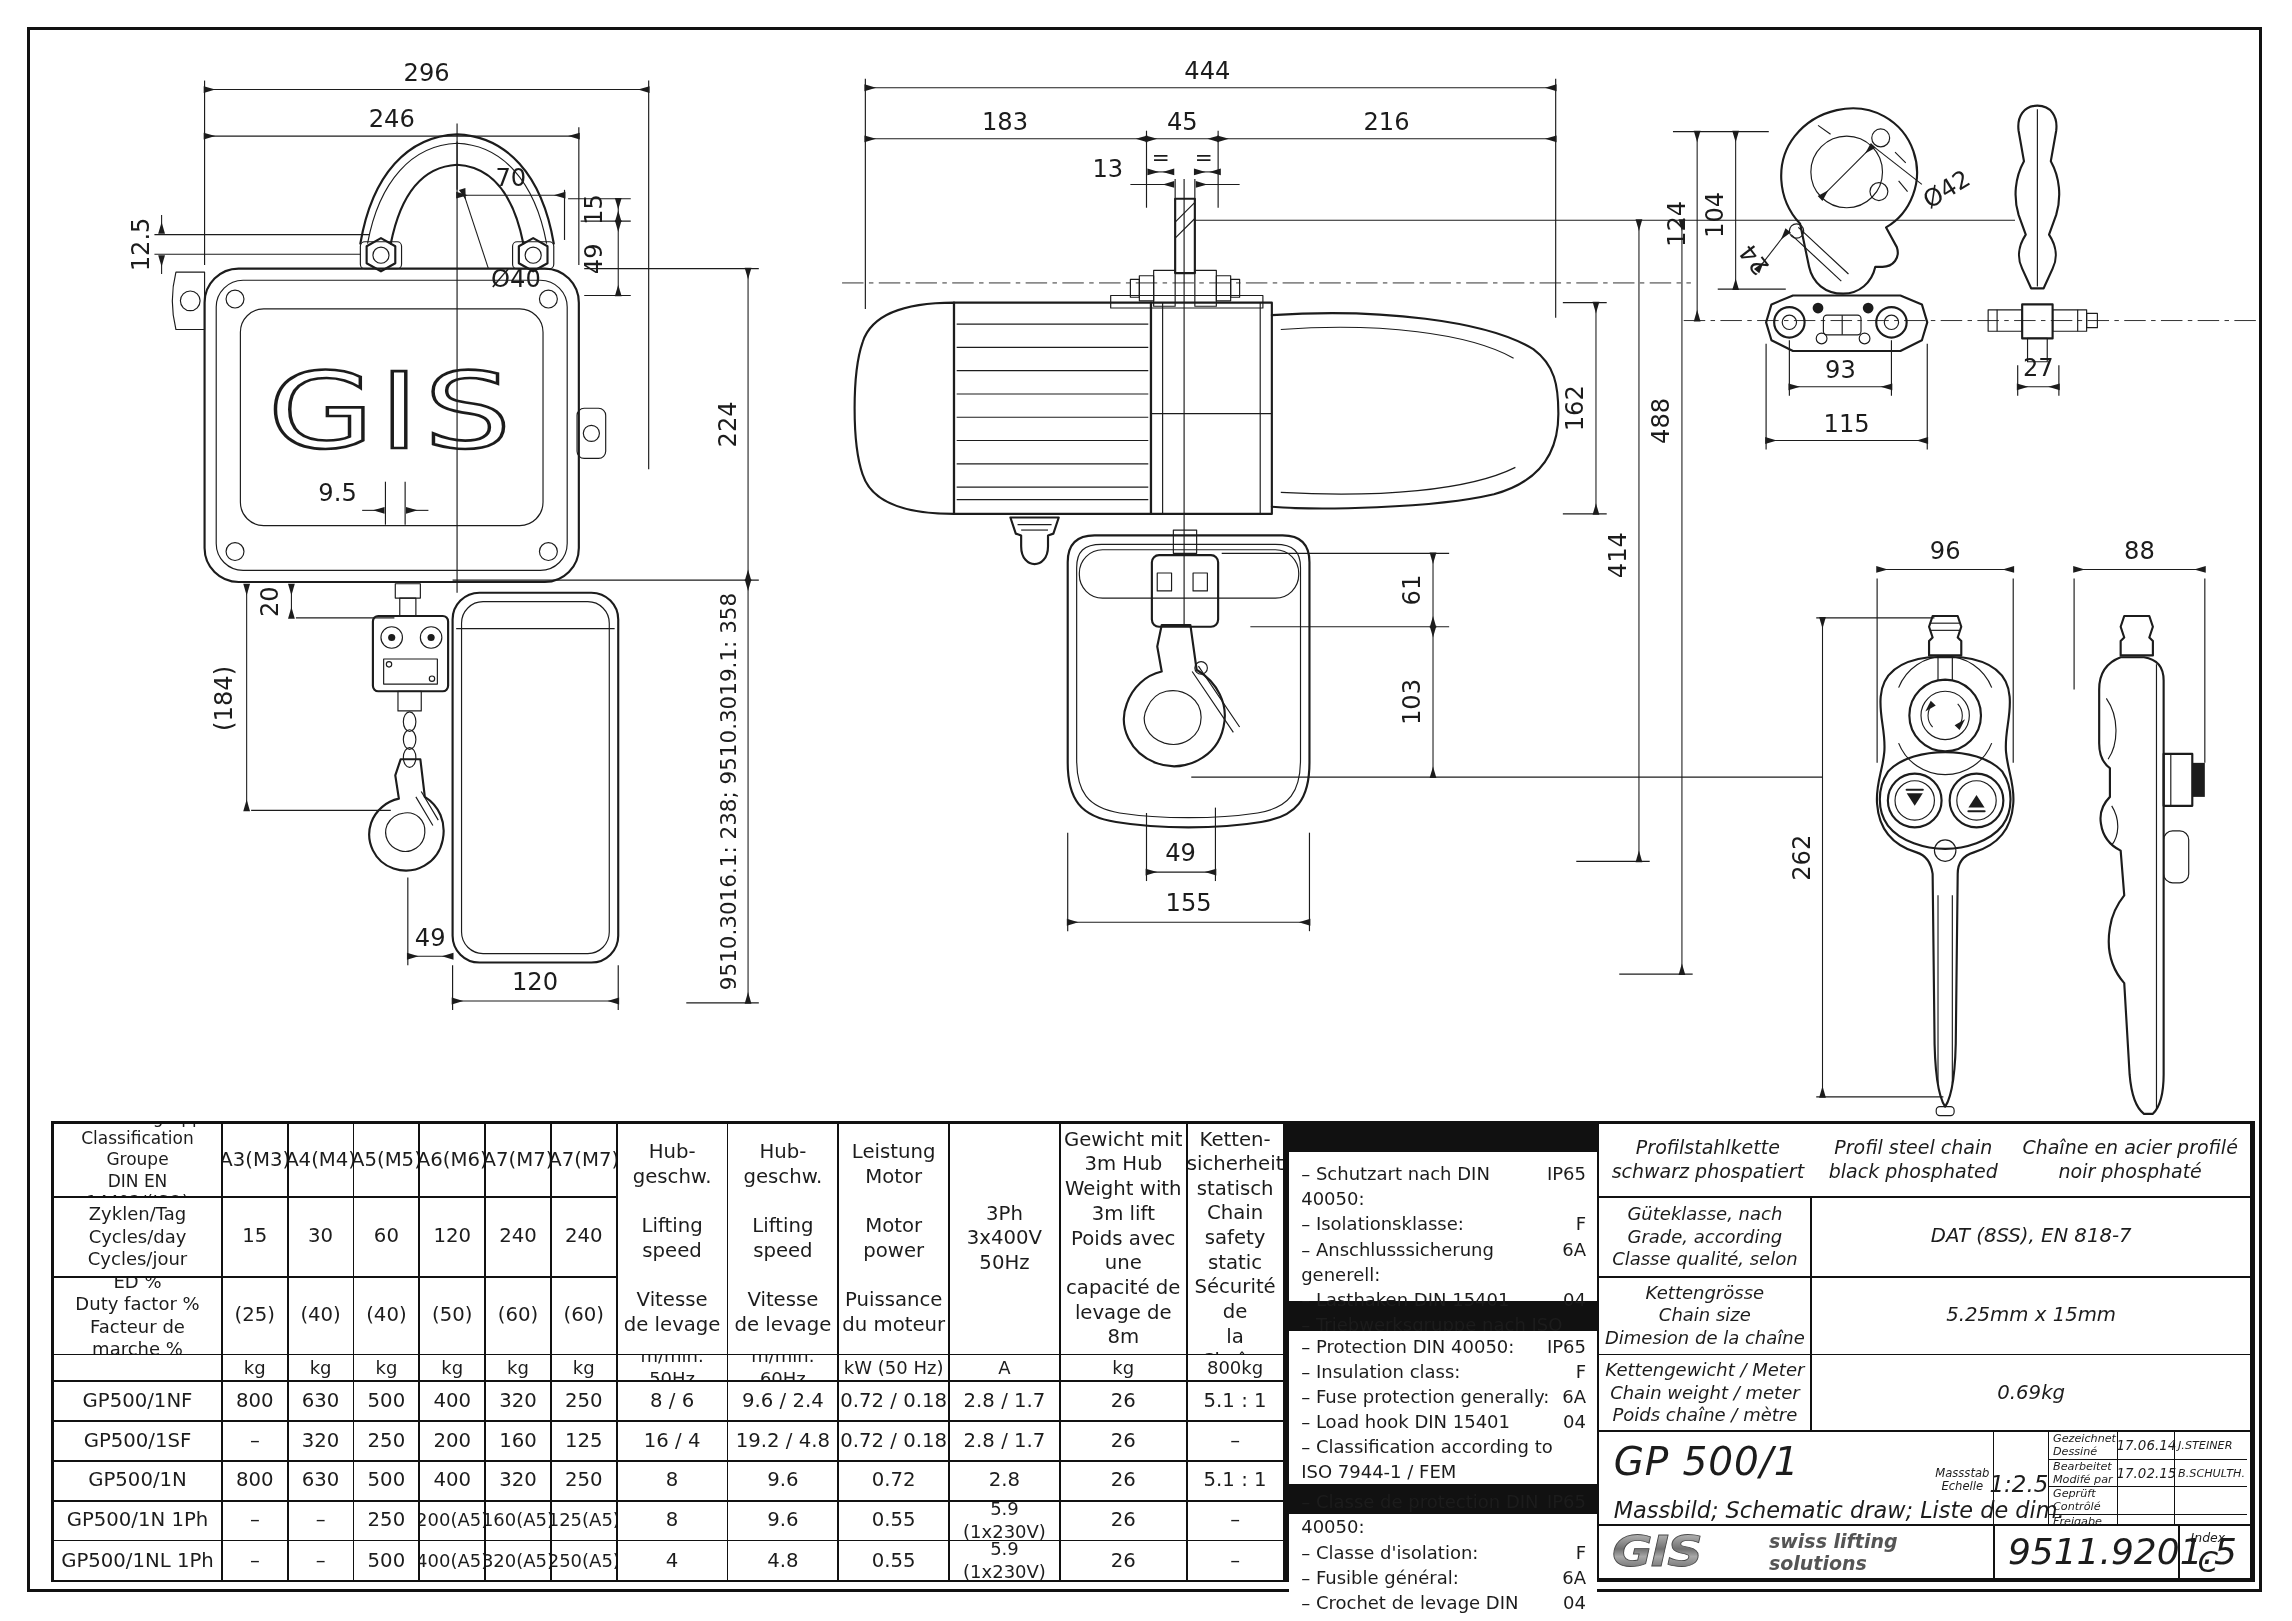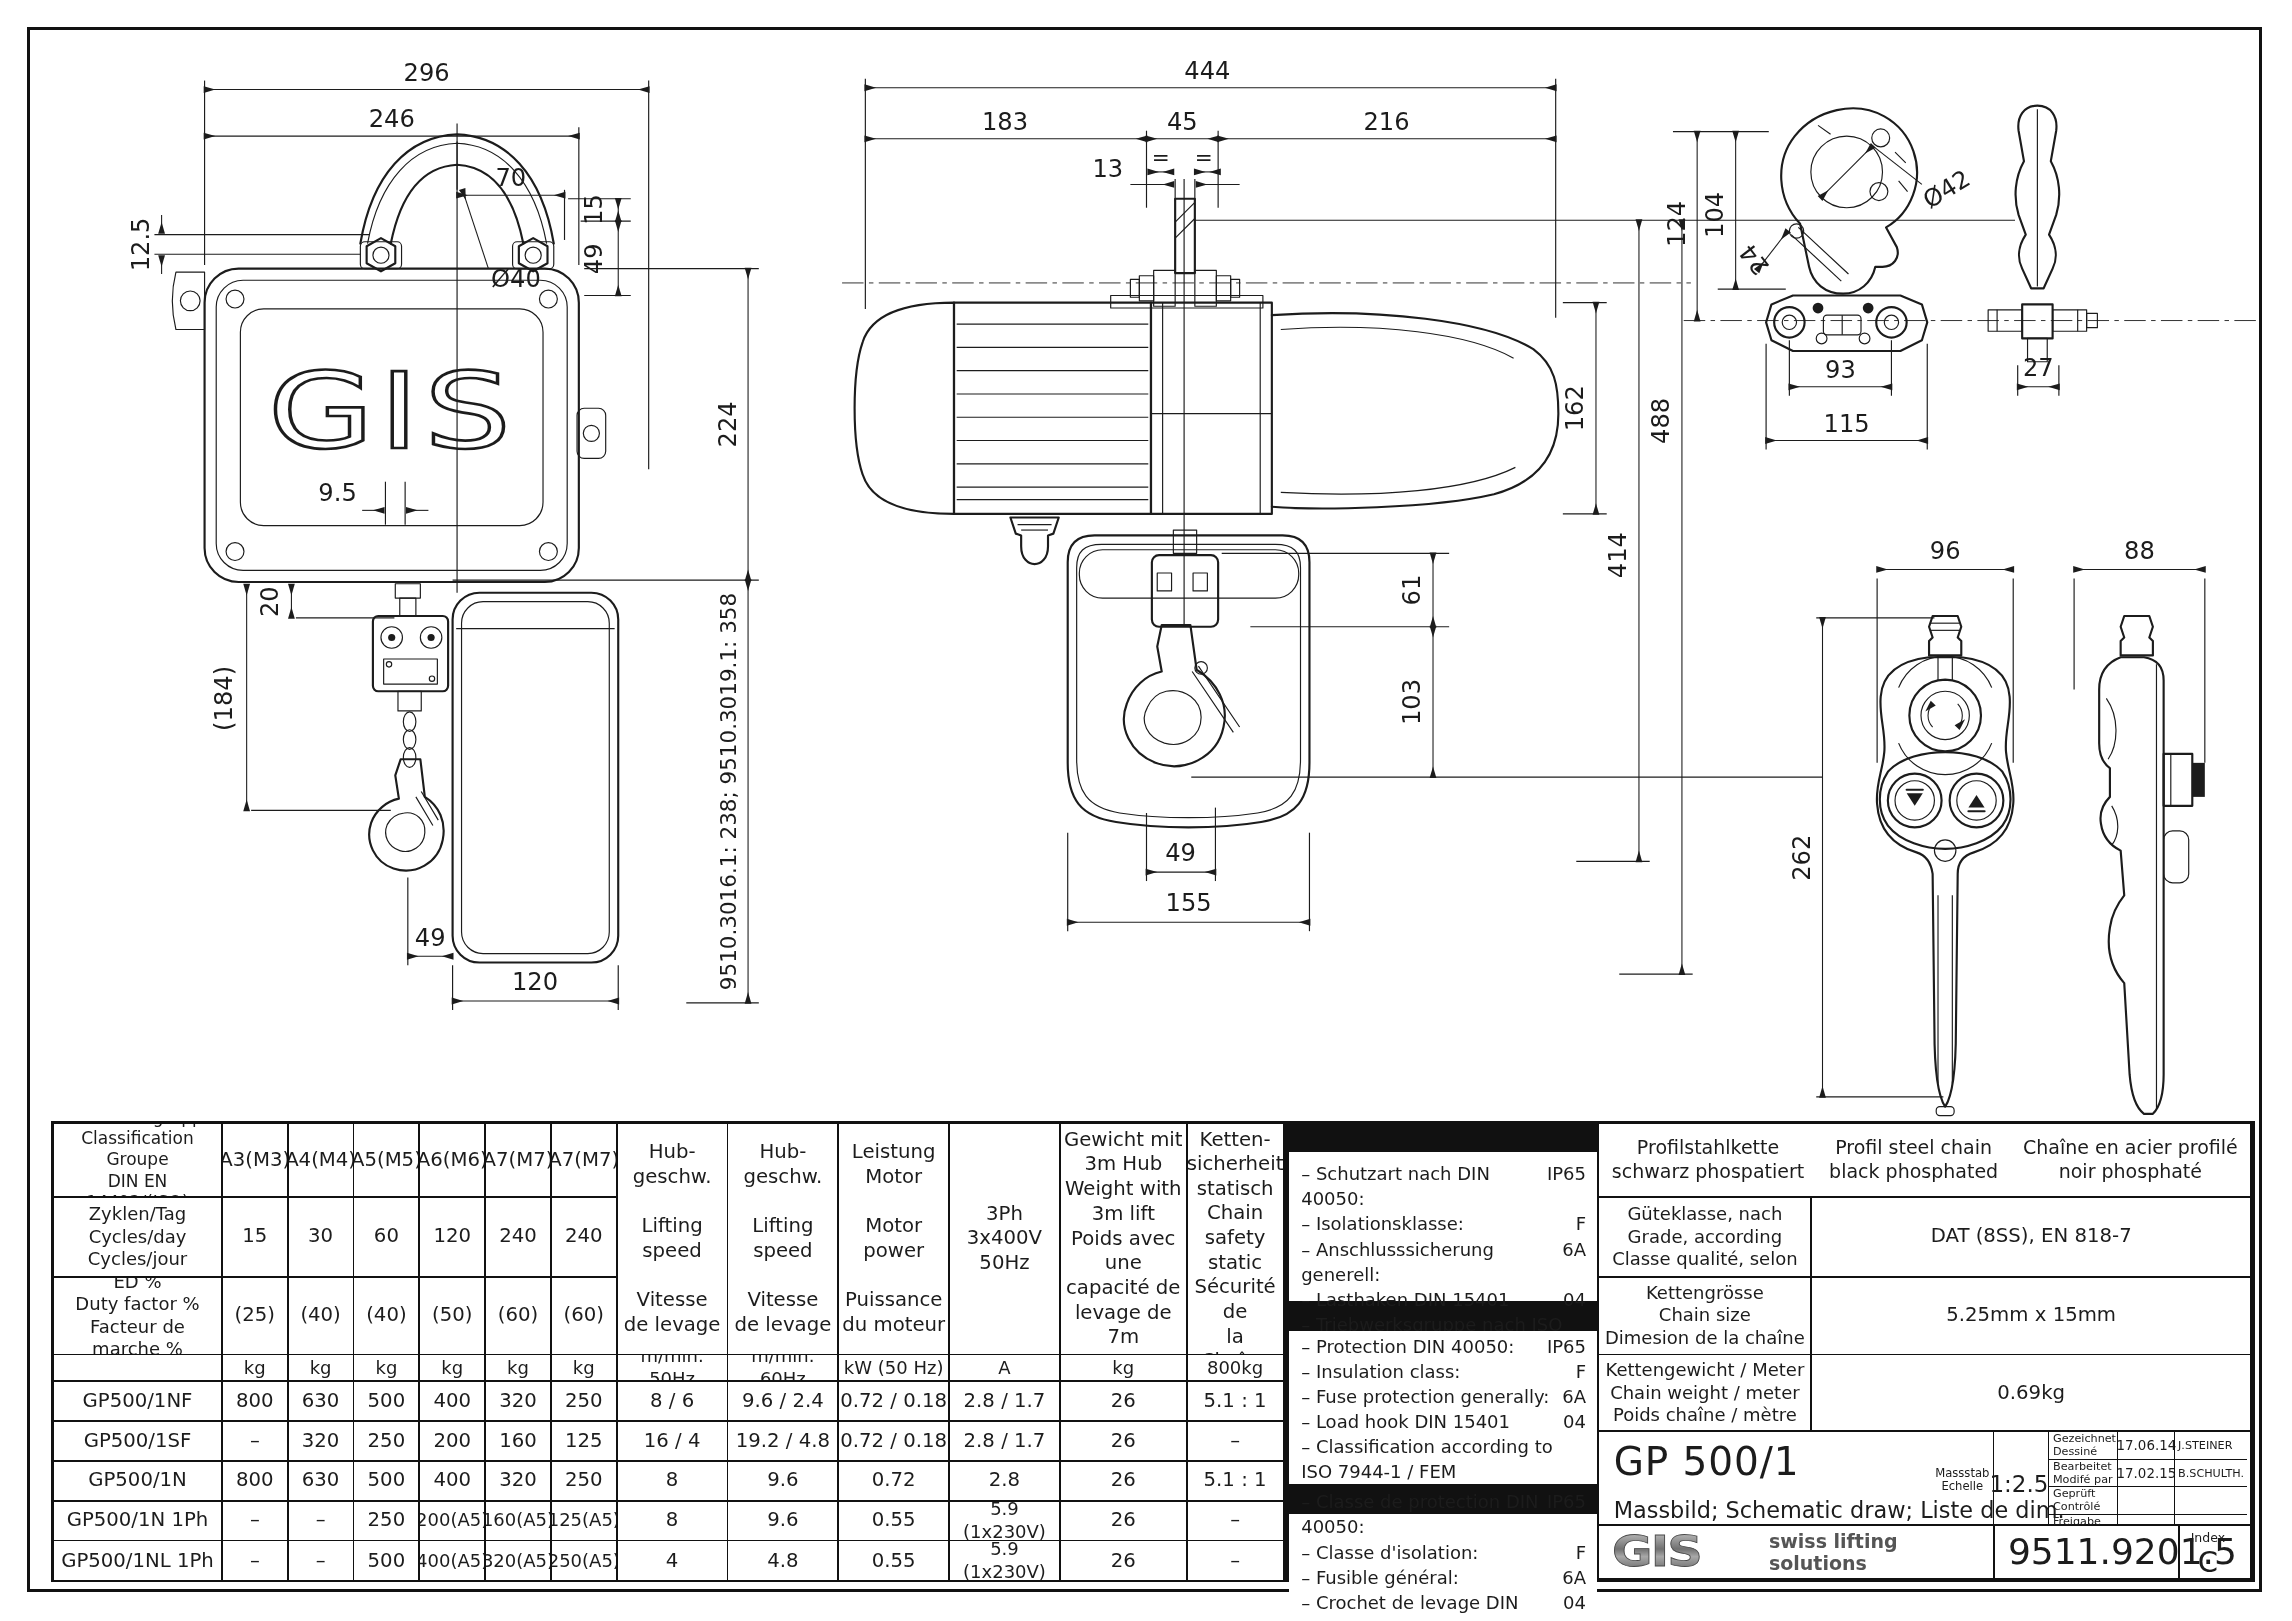--- a/index.html
+++ b/index.html
@@ -9,21 +9,21 @@
   svg .sm{font-size:24px;}
   .o{fill:none;stroke:#1c1c1c;stroke-width:2.4;stroke-linejoin:round;stroke-linecap:round;}
   .t{fill:none;stroke:#1c1c1c;stroke-width:1.3;stroke-linejoin:round;}
   .dim{fill:none;stroke:#1c1c1c;stroke-width:1.2;}
   .cl{fill:none;stroke:#1c1c1c;stroke-width:1;stroke-dasharray:24 6 5 6;}
   .fillk{fill:#1c1c1c;}
   
   .tbl{position:absolute;left:51px;top:1121px;width:2204px;height:461px;background:#111;border:3.6px solid #111;box-sizing:border-box;display:flex;column-gap:2.7px;}
   .gA{width:1232px;display:grid;grid-template-columns:167px 64px 64px 64px 64px 64px 64px 109px 109px 109px 109px 125px 95px;grid-template-rows:72px 78px 76px 25px 38px 38px 38px 38px 39px;gap:1.8px;background:#111;}
   .gB{width:308px;display:flex;flex-direction:column;row-gap:1.8px;background:#111;}
-  .gC{width:651px;display:grid;grid-template-columns:211px 438px;grid-template-rows:72px 78px 76px 75px 92px 52px;gap:1.8px;background:#111;}
+  .gC{width:651px;display:grid;grid-template-columns:211px 438px;grid-template-rows:72px 78px 76px 75px 92px 52px;gap:1.8px;background:#111;font-style:italic;}
   .c{background:#fff;display:flex;flex-direction:column;align-items:center;justify-content:center;text-align:center;white-space:pre-line;font-size:19.7px;line-height:1.25;box-sizing:border-box;overflow:hidden;}
   .hsm{font-size:17px;}
   .usm{font-size:18px;}
   .h3{justify-content:space-around;padding:3.6px 1.8px;}
   .nb{background:#fff;box-sizing:border-box;padding:9px 10.7px 5.4px 12.5px;font-size:18px;line-height:1.4;display:flex;flex-direction:column;justify-content:flex-start;margin-top:28px;}
   .nb1{height:149px;}.nb2{height:153px;}.nb3{height:149px;}
   .nl{display:flex;justify-content:space-between;white-space:pre-line;}
   .tt3{flex-direction:row;justify-content:space-around;align-items:center;font-size:19px;}
   .lab{font-size:18px;}
   .val{font-size:19.7px;}
@@ -480,21 +480,21 @@
       <div class="c" style="grid-row:1/span 3;grid-column:11">3Ph
 3x400V
 50Hz</div>
       <div class="c h3" style="grid-row:1/span 3;grid-column:12">
         <div>Gewicht mit
 3m Hub</div>
         <div>Weight with
 3m lift</div>
         <div>Poids avec une
 capacité de
-levage de 7m</div>
+levage de 8m</div>
       </div>
       <div class="c h3" style="grid-row:1/span 3;grid-column:13">
         <div>Ketten-
 sicherheit
 statisch</div>
         <div>Chain
 safety
 static</div>
         <div>Sécurité de
 la Chaîne

